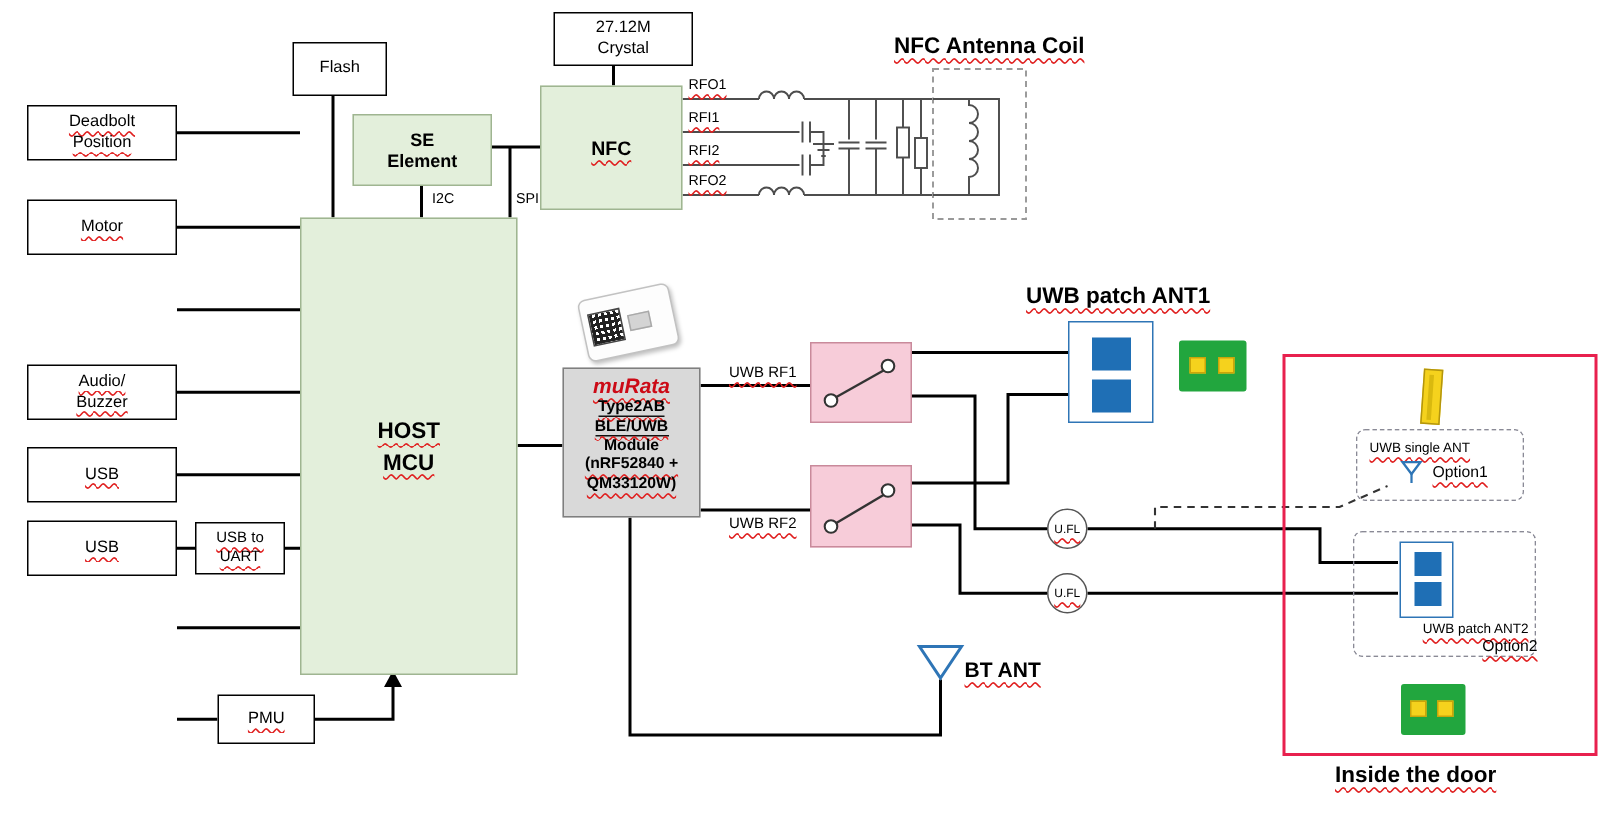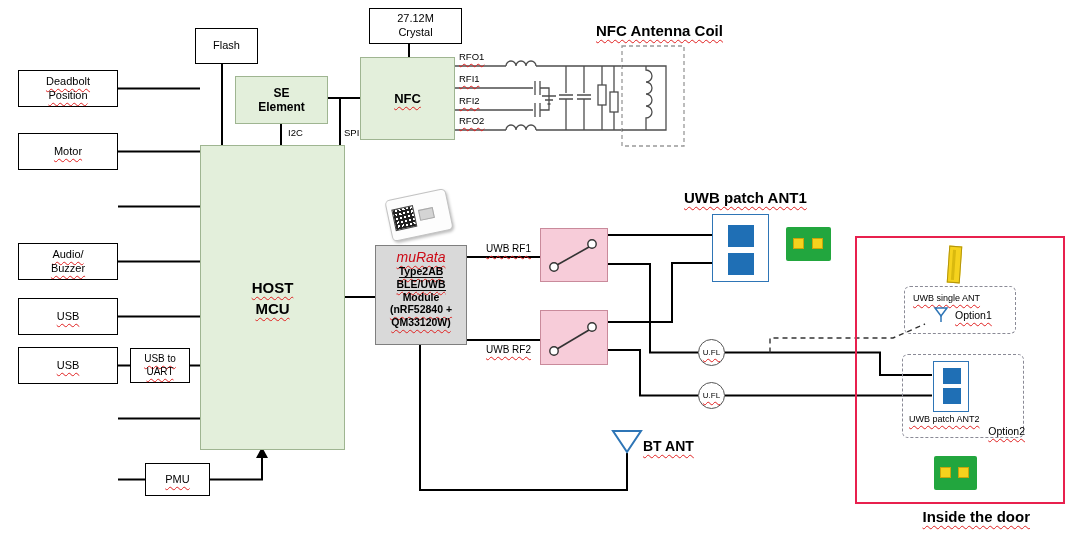--- a/index.html
+++ b/index.html
@@ -17,21 +17,21 @@
   .bluebox{position:absolute;background:#fff;border:1.4px solid var(--blue-border)}
   .bsq{position:absolute;background:var(--blue-ant)}
   .gpatch{position:absolute;background:var(--green-patch);border-radius:2px}
   .ysq{position:absolute;width:11px;height:11px;background:var(--yellow-sq);border:1px solid #caa50a}
   .dashbox{position:absolute;border:1.5px dashed #8a8a96;border-radius:6px;background:transparent}
   .photo{position:absolute;left:388px;top:194px;width:62px;height:42px;background:#fdfdfd;border:1px solid #c2c2c2;border-radius:5px;transform:rotate(-12deg);box-shadow:1px 2px 3px rgba(0,0,0,.25);display:flex;align-items:center;gap:5px;padding:5px}
   .qr{width:20px;height:20px;outline:1px solid #444;background-image:repeating-linear-gradient(0deg,#222 0 2px,transparent 2px 4px),repeating-linear-gradient(90deg,#222 0 2px,#fff 2px 4px)}
   .chiplet{width:15px;height:11px;background:#d4d4d4;border:1px solid #a9a9a9}
   .modulebox{position:absolute;left:375px;top:245px;width:92px;height:100px;background:var(--gray-fill);border:1px solid var(--gray-border);display:flex;flex-direction:column;align-items:center;padding-top:3px}
   .modline{font-size:10.5px;font-weight:bold;line-height:1.22}
-  .logo{font-size:14px;font-weight:normal;font-style:italic;color:var(--logo-red);line-height:1.15}
+  .logo{font-size:14px;font-weight:bold;font-style:italic;color:var(--logo-red);line-height:1.15}
   .chipant{position:absolute;left:948px;top:246px;width:13px;height:37px;background:var(--yellow-sq);border:1px solid #b3950e;transform:rotate(4deg)}
   .chipant:before{content:"";position:absolute;left:3px;top:3px;width:3px;height:30px;background:#d9b90f}
   svg{display:block}
 </style>
 </head>
 <body>
 
 <div id="canvas">
 
   <svg width="1080" height="542" viewBox="0 0 1080 542" style="position:absolute;left:0;top:0">
@@ -199,24 +199,24 @@
       </svg>
     </div>
     <div class="lab" style="left:50px;top:22px;font-size:10.5px"><span class="sp">Option1</span></div>
   </div>
 
   <div class="dashbox" style="left:902px;top:354px;width:122px;height:84px">
     <div class="bluebox" style="left:30px;top:6px;width:36px;height:51px">
       <div class="bsq" style="left:9px;top:6px;width:18px;height:16px"></div>
       <div class="bsq" style="left:9px;top:26px;width:18px;height:16px"></div>
     </div>
-    <div class="lab" style="left:6px;top:59px;font-size:9px;width:110px;text-align:left"><span class="sp">UWB patch ANT2</span></div>
+    <div class="lab" style="left:6px;top:59px;font-size:9px;width:110px;text-align:right"><span class="sp">UWB patch ANT2</span></div>
     <div class="lab" style="left:0;top:70px;font-size:10.5px;width:122px;text-align:right"><span class="sp">Option2</span></div>
   </div>
 
   <div class="gpatch" style="left:934px;top:456px;width:43px;height:34px">
     <div class="ysq" style="left:6px;top:11px"></div>
     <div class="ysq" style="left:24px;top:11px"></div>
   </div>
 
-  <div class="lab b" style="left:890px;top:508px;width:140px;text-align:right;font-size:15px"><span class="sp">Inside the door</span></div>
+  <div class="lab b" style="left:890px;top:508px;width:140px;text-align:left;font-size:15px"><span class="sp">Inside the door</span></div>
 
 </div>
 
 </body></html>

